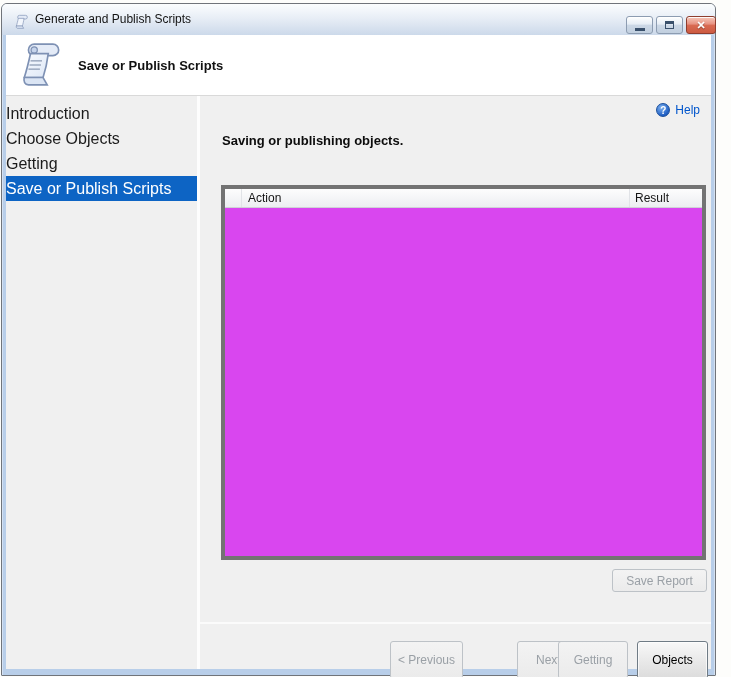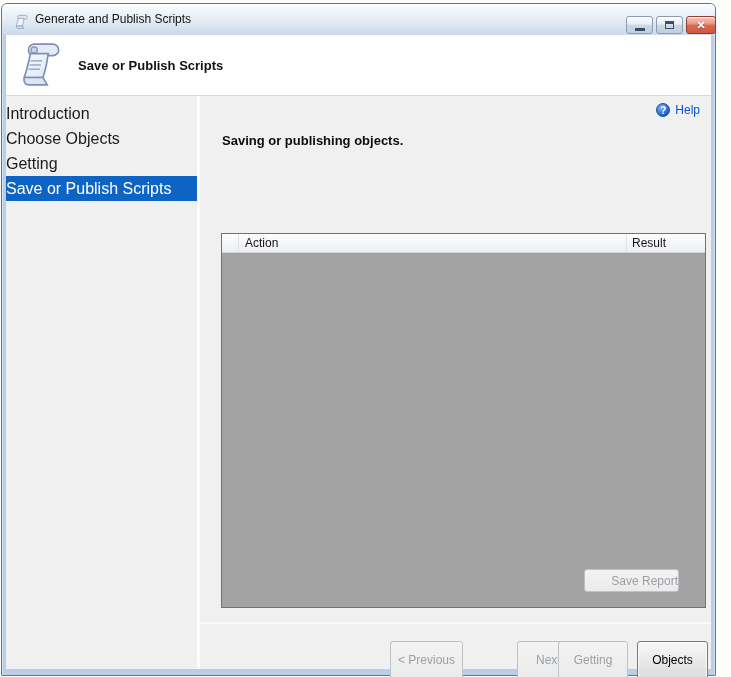--- a/index.html
+++ b/index.html
@@ -47,21 +47,21 @@
   .main { position:absolute; left:200px; top:96px; width:511px; height:526px; }
   .help-link { position:absolute; top:7px; right:11px; display:flex; align-items:center; gap:5px; cursor:pointer; }
   .help-badge { width:14px; height:14px; border-radius:50%; background:radial-gradient(circle at 35% 30%, #7cb0ef, #2160c4 70%, #174a9e);
            color:#fff; font-size:10px; font-weight:bold; display:flex; align-items:center; justify-content:center;
            border:1px solid #1b4f9c; }
   .help-text { font-size:12px; color:#0055cc;text-align:right; }
   .page-heading { position:absolute; left:22px; top:37px; font-size:13px; font-weight:bold; color:#0c0c0c; }
 
   
   .progress-table { position:absolute; left:21px; top:89px; width:485px; height:375px;
-           background:#a3a3a3; border:1px solid #737373;margin-top:48px; }
+           background:#d946ef; border:4px solid #737373; }
   .thead { display:flex; height:19px; background:linear-gradient(#fdfdfd, #f3f4f6 60%, #eceef1);
            border-bottom:1px solid #cfd2d6; font-size:12px; color:#151515; }
   .th { line-height:18px; border-right:1px solid #e1e3e7; overflow:hidden; white-space:nowrap; }
   .col-icon { width:17px; flex:none; }
   .col-action { width:388px; flex:none; padding-left:6px; }
   .col-result { flex:1; padding-left:5px; border-right:none; }
   .trow { display:flex; height:22px; align-items:stretch; border-bottom:1px solid #5e5e5e; font-size:12px; color:#000; }
   .td { display:flex; align-items:center; border-right:1px solid #bfbfbf; overflow:hidden; white-space:nowrap; }
   .td.col-icon { justify-content:center; }
   .td.col-action { padding-left:6px; }
@@ -151,21 +151,21 @@
 
     <div class="progress-table">
       <div class="thead">
         <div class="th col-icon"></div>
         <div class="th col-action">Action</div>
         <div class="th col-result">Result</div>
       </div>
     </div>
   </div>
 
-  <button class="btn disabled save-report" style="position: absolute; left: 584px; top: 569px; text-align: right;" disabled="">Save Report</button>
+  <button class="btn disabled save-report" style="position: absolute; left: 612px; top: 569px;" disabled="">Save Report</button>
 
   <div class="footer-sep"></div>
 
   <button class="btn disabled btn-previous" disabled="">&lt; Previous</button>
   <button class="btn disabled btn-next" disabled="">Next &gt;</button>
   <button class="btn disabled btn-finish" disabled="">Getting</button>
   <button class="btn enabled btn-cancel">Objects</button>
 </div>
 
 </body></html>

